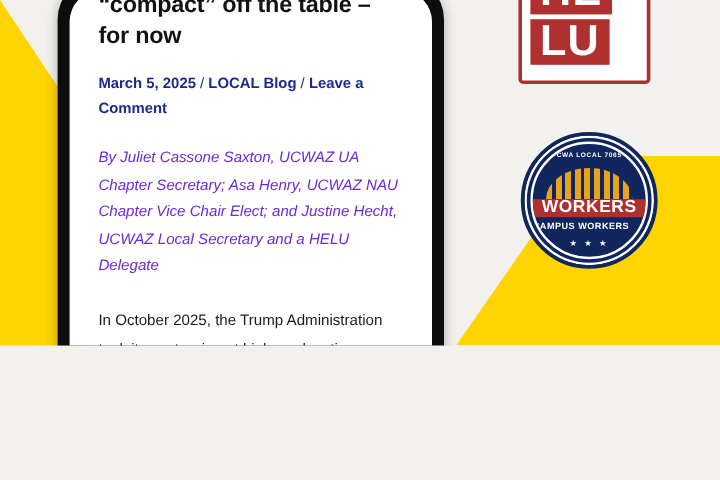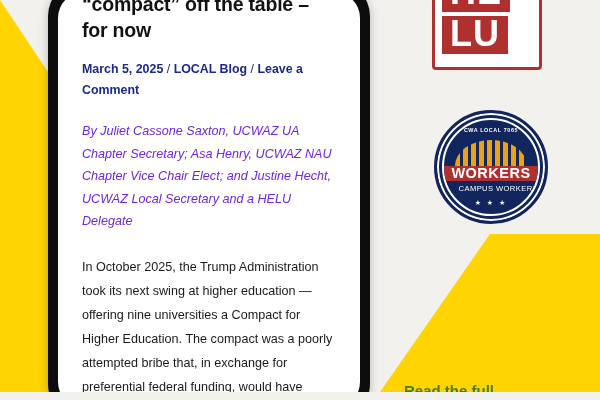--- a/index.html
+++ b/index.html
@@ -9,21 +9,21 @@
   body {
     width: 600px;
     height: 400px;
     overflow: hidden;
     font-family: "Liberation Sans", sans-serif;
     background: #f2f1ee;
   }
   .canvas {
     position: relative;
     width: 600px;
-    height: 392px;
+    height: 288px;
     background: #f2f1ee;
     overflow: hidden;
   }
 
   
   .wedge-left {
     position: absolute;
     left: 0;
     top: 0;
     width: 72px;
@@ -208,23 +208,23 @@
     font-weight: bold;
     letter-spacing: 0.5px;
     color: #ffffff;
     line-height: 16px;
   }
   .seal-campus {
     position: absolute;
     left: 0;
     right: 0;
     top: 64px;
-    text-align: right;
+    text-align: left;
     font-size: 7.6px;
-    font-weight: normal;
+    font-weight: bold;
     letter-spacing: 0.4px;
     color: #ffffff;
   }
   .seal-az {
     position: absolute;
     left: 0;
     right: 0;
     top: 76px;
     text-align: center;
     font-size: 11.5px;

